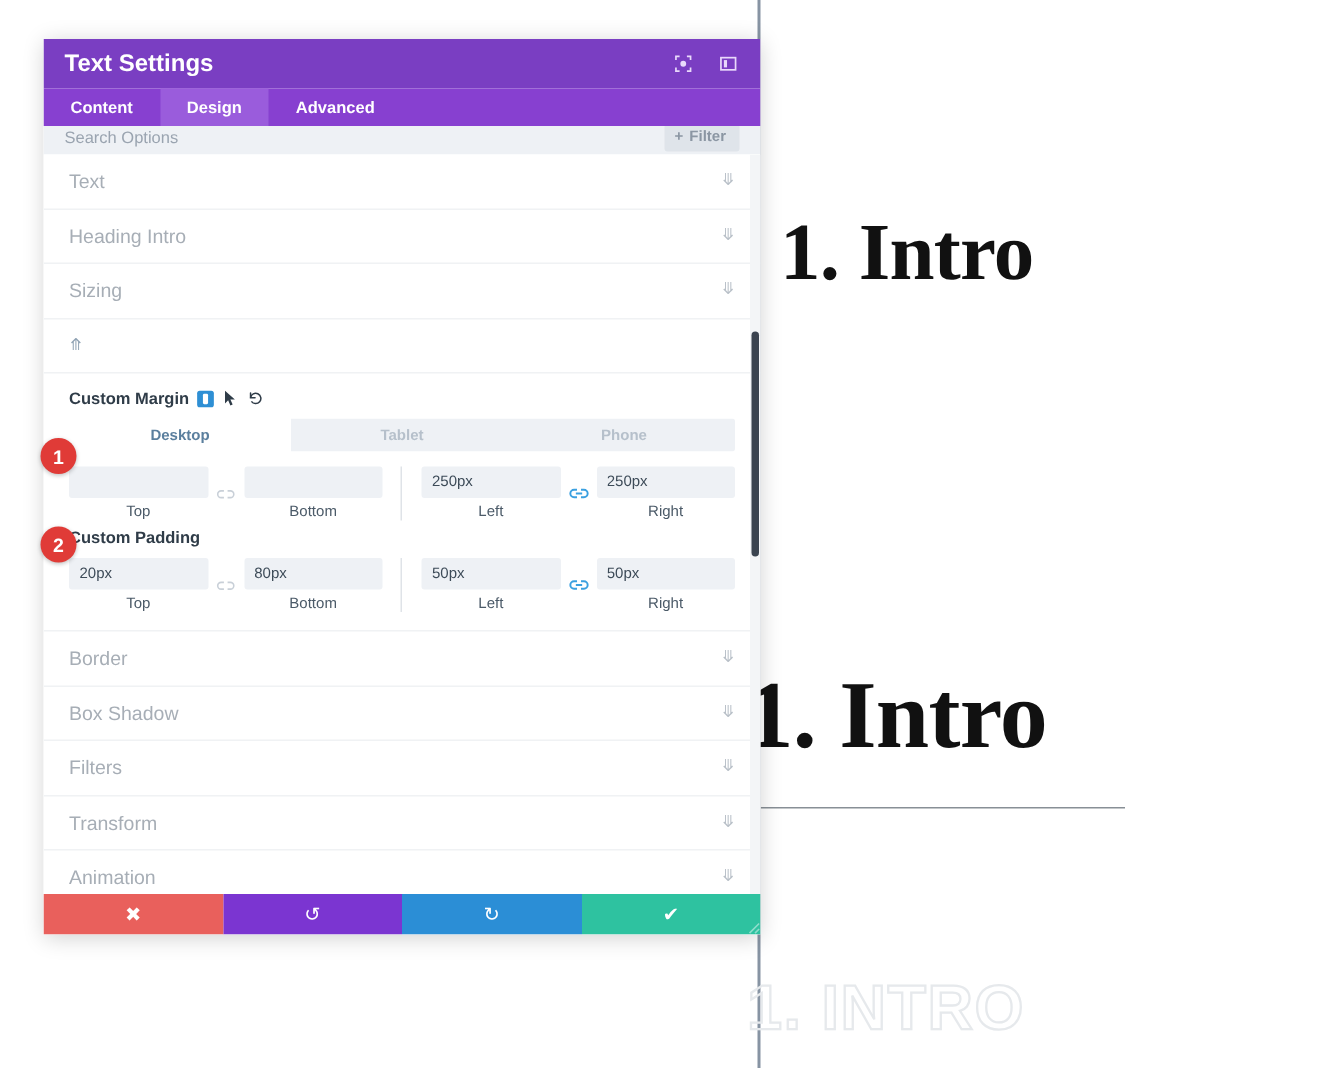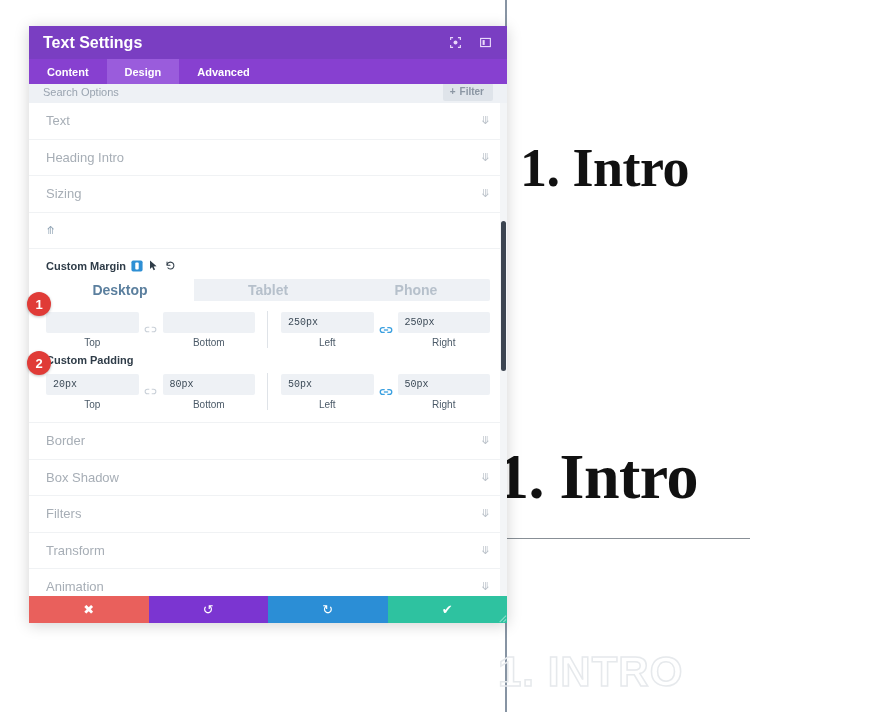--- a/index.html
+++ b/index.html
@@ -207,21 +207,21 @@
     height: 22px;
     border-radius: 2px;
     overflow: hidden;
     margin-bottom: 10px;
   }
   .dev {
     flex: 1;
     display: flex;
     align-items: center;
     justify-content: center;
-    font-size: 14px;
+    font-size: 10px;
     font-weight: bold;
     background: #eef1f5;
     color: #b6c0cb;
     cursor: pointer;
   }
   .dev.active { background: #ffffff; color: #5b7f9e; }
 
   .quad {
     display: flex;
     align-items: flex-start;
@@ -238,21 +238,21 @@
   .inp {
     height: 21px;
     background: #eef1f5;
     border: none;
     border-radius: 2px;
     font-size: 10px;
     color: #3d4b58;
     padding: 0 7px;
     width: 100%;
     box-sizing: border-box;
-    font-family: Liberation Mono, monospace;
+    font-family: Liberation Sans, sans-serif;
   }
   .inp::placeholder { color: #b7c0c9; }
   .sub {
     text-align: center;
     font-size: 10px;
     color: #4b5a68;
     margin-top: 4px;
   }
   .linker {
     width: 24px;

